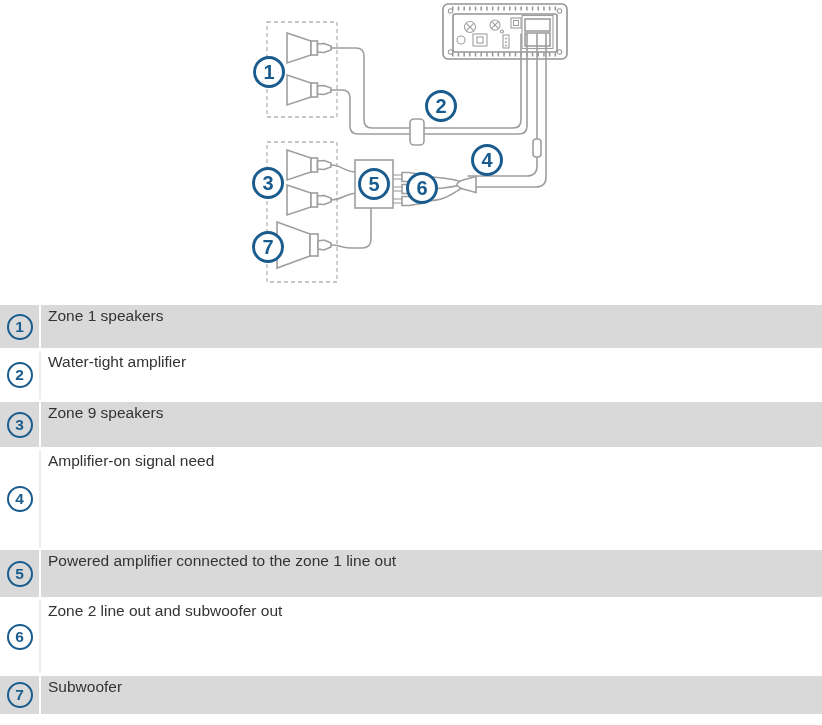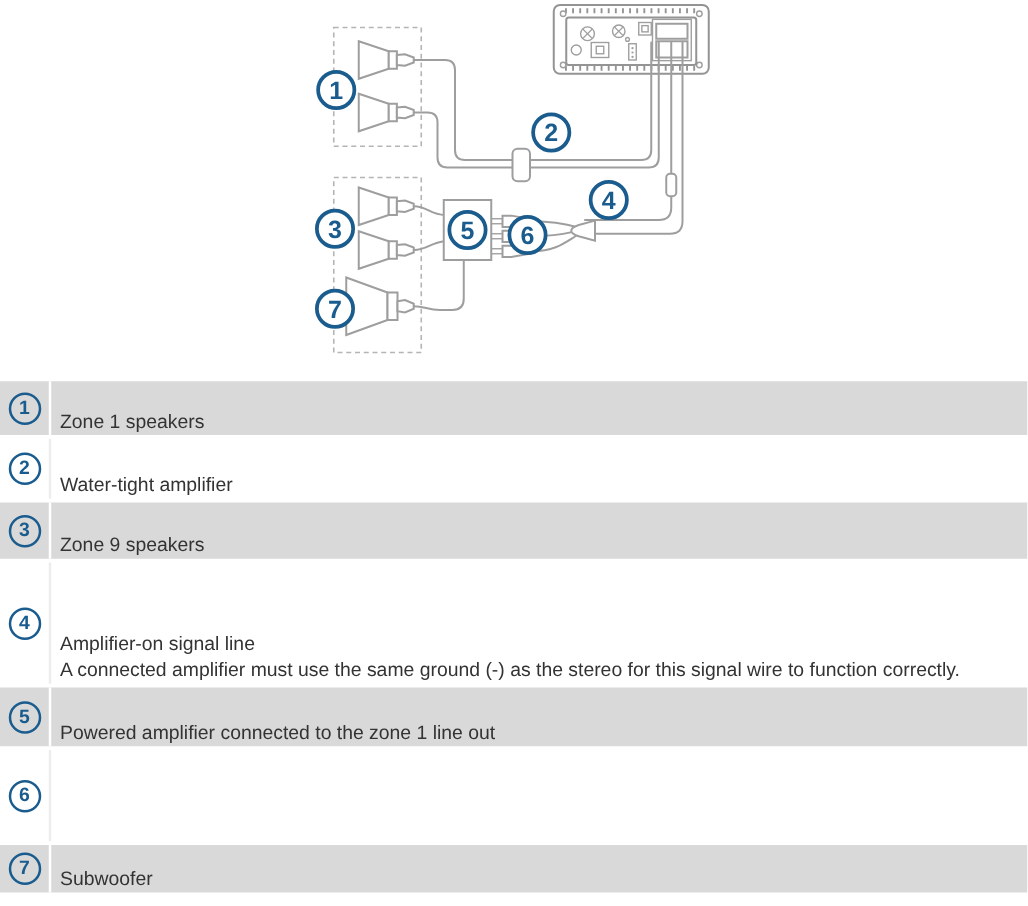--- a/index.html
+++ b/index.html
@@ -18,21 +18,21 @@
   .callout text{fill:#1a5c8e;font-family:"Liberation Sans","DejaVu Sans",sans-serif;
                 font-size:20px;font-weight:bold;text-anchor:middle;}
 
   
   .legend{width:822px;margin-top:5px;}
   .lrow{display:flex;margin-bottom:3px;background:#fff;}
   .lrow.shade{background:#d9d9d9;}
   .ncell{width:39px;flex:0 0 39px;display:flex;align-items:center;justify-content:center;
          border-right:2px solid #fff;}
   .lrow:not(.shade) .ncell{border-right:2px solid #ededed;}
-  .tcell{flex:1;display:flex;flex-direction:column;justify-content:flex-end;
+  .tcell{flex:1;display:flex;flex-direction:column;justify-content:flex-start;
          padding-left:7px;max-width:750px;}
   .tline{font-size:15.5px;line-height:21px;color:#333;}
   .ncircle{width:22px;height:22px;border:2.5px solid #1a5c8e;border-radius:50%;
            display:flex;align-items:center;justify-content:center;
            font-size:15.5px;font-weight:bold;color:#1a5c8e;background:transparent;}
   .h43{height:43px}.h48{height:48px}.h45{height:45px}.h97{height:97px}
   .h47{height:47px}.h73{height:73px}.h38{height:38px}
   .botspacer{height:8px;}
 </style>
 </head>
@@ -203,39 +203,39 @@
     <div class="tcell">
         <div class="tline">Zone 9 speakers</div>
       </div>
   </div>
 
   <div class="lrow h97">
     <div class="ncell">
         <span class="ncircle">4</span>
       </div>
     <div class="tcell">
-      <div class="tline">Amplifier-on signal line</div>
-      <div class="tline">A connected amplifier must use the same ground (-) as the stereo for this signal wire to function correctly.</div>
+      <div class="tline">Amplifier-on signal need</div>
     </div>
   </div>
 
   <div class="lrow shade h47">
     <div class="ncell">
         <span class="ncircle">5</span>
       </div>
     <div class="tcell">
         <div class="tline">Powered amplifier connected to the zone 1 line out</div>
       </div>
   </div>
 
   <div class="lrow h73">
     <div class="ncell">
         <span class="ncircle">6</span>
       </div>
     <div class="tcell">
+      <div class="tline">Zone 2 line out and subwoofer out</div>
     </div>
   </div>
 
   <div class="lrow shade h38">
     <div class="ncell">
         <span class="ncircle">7</span>
       </div>
     <div class="tcell">
         <div class="tline">Subwoofer</div>
       </div>

